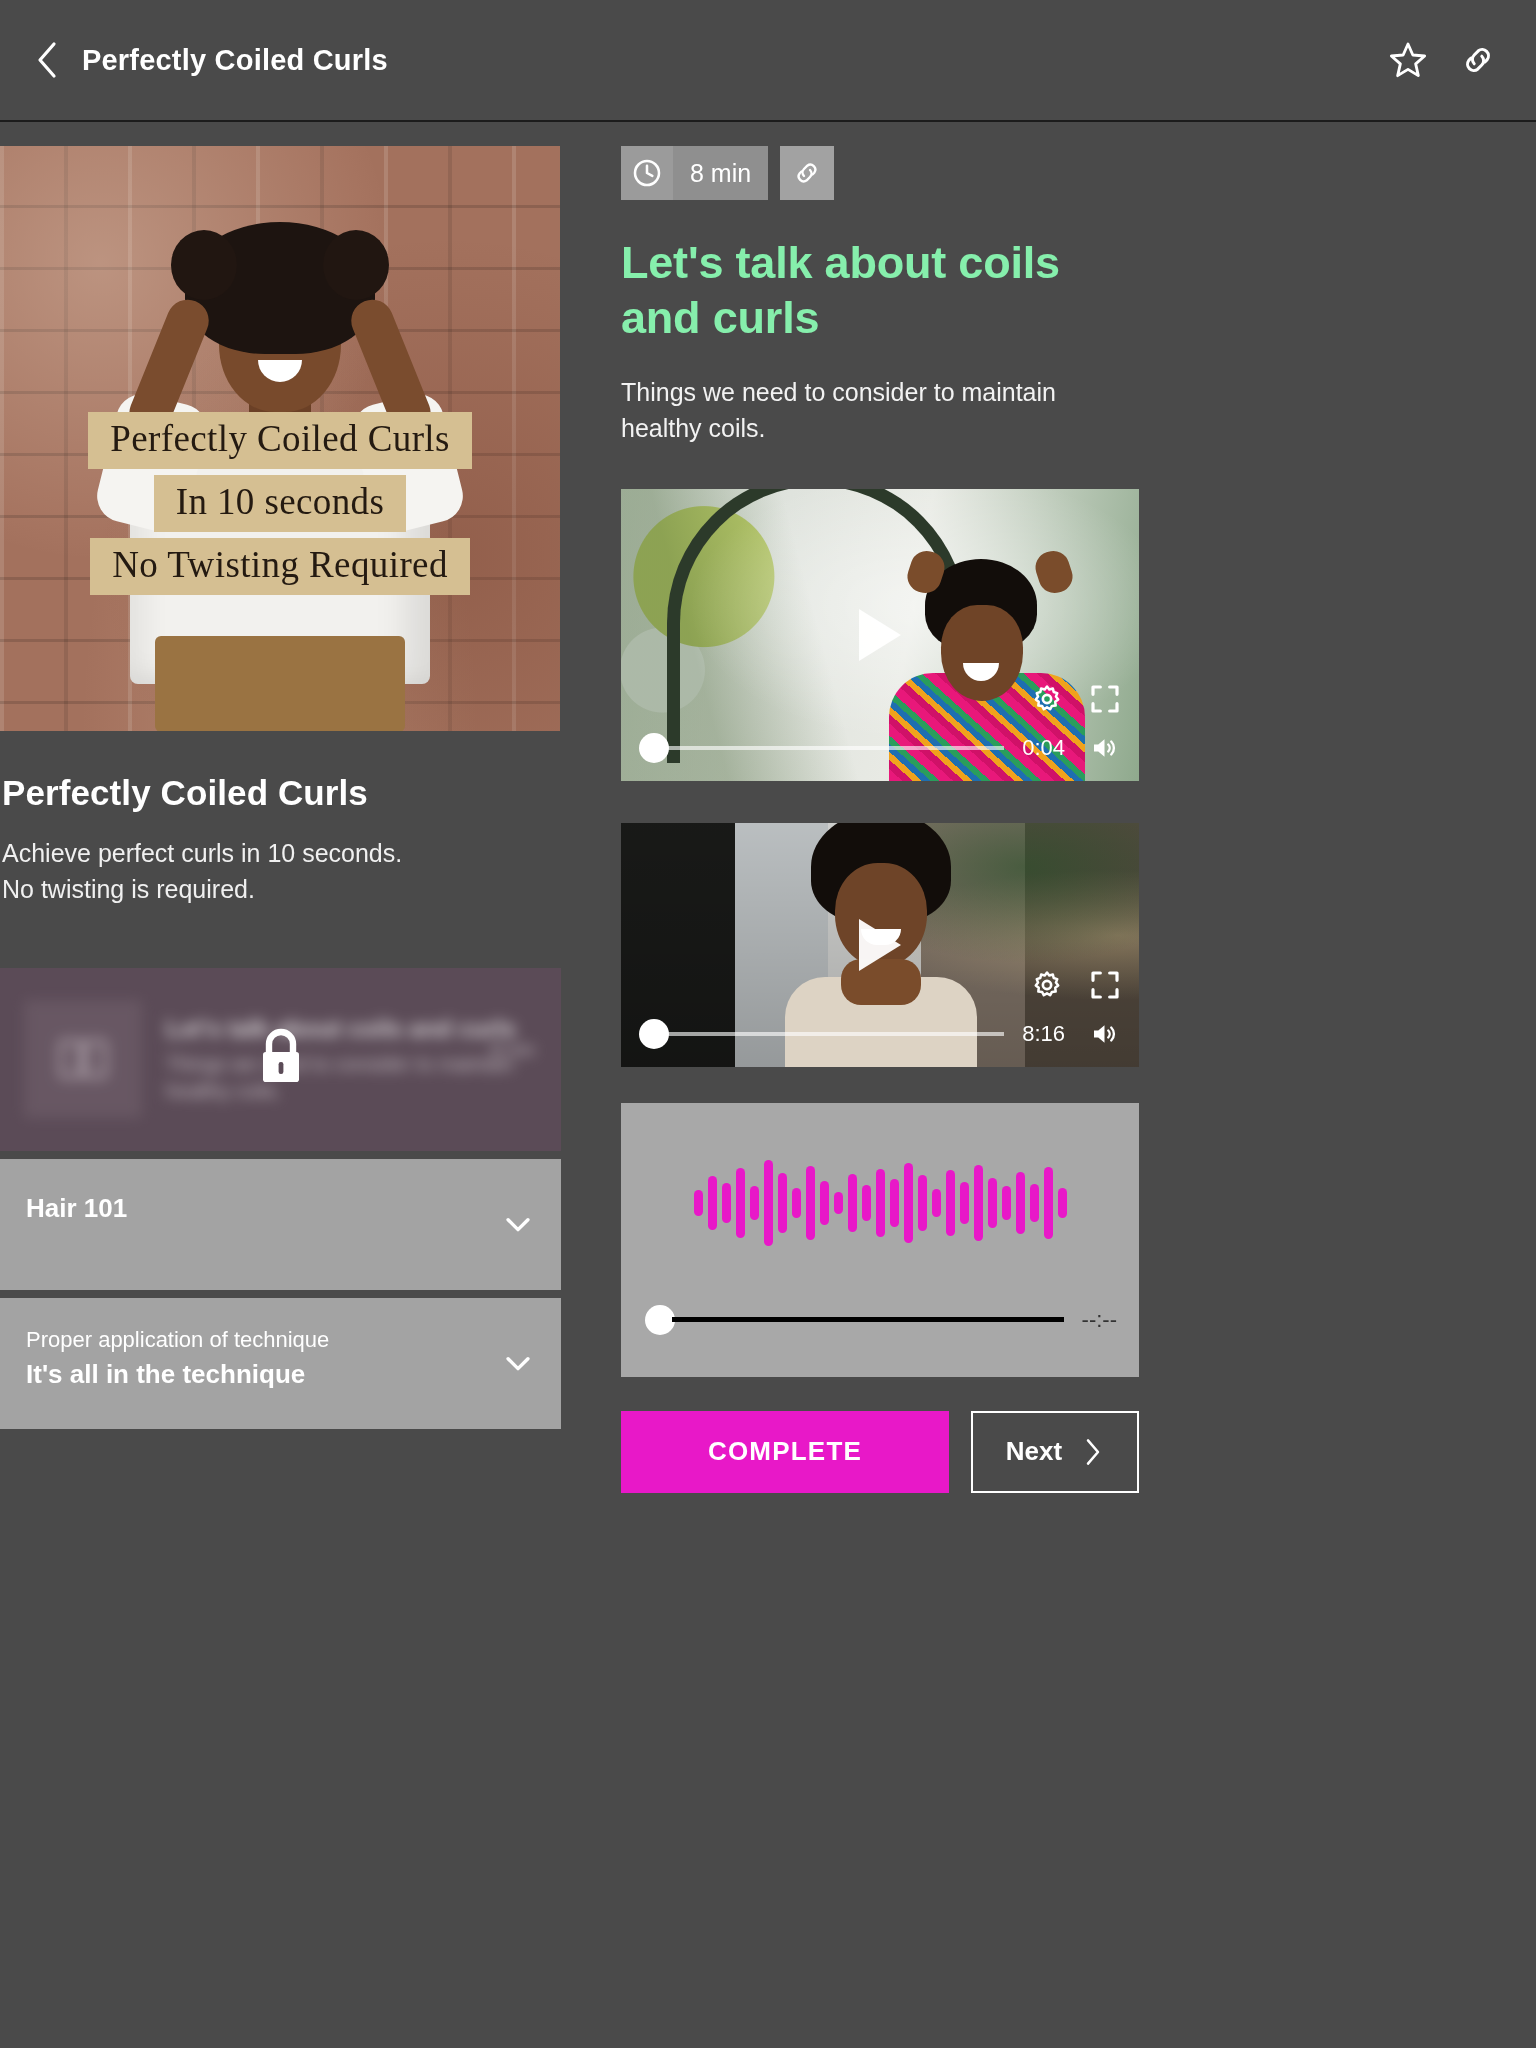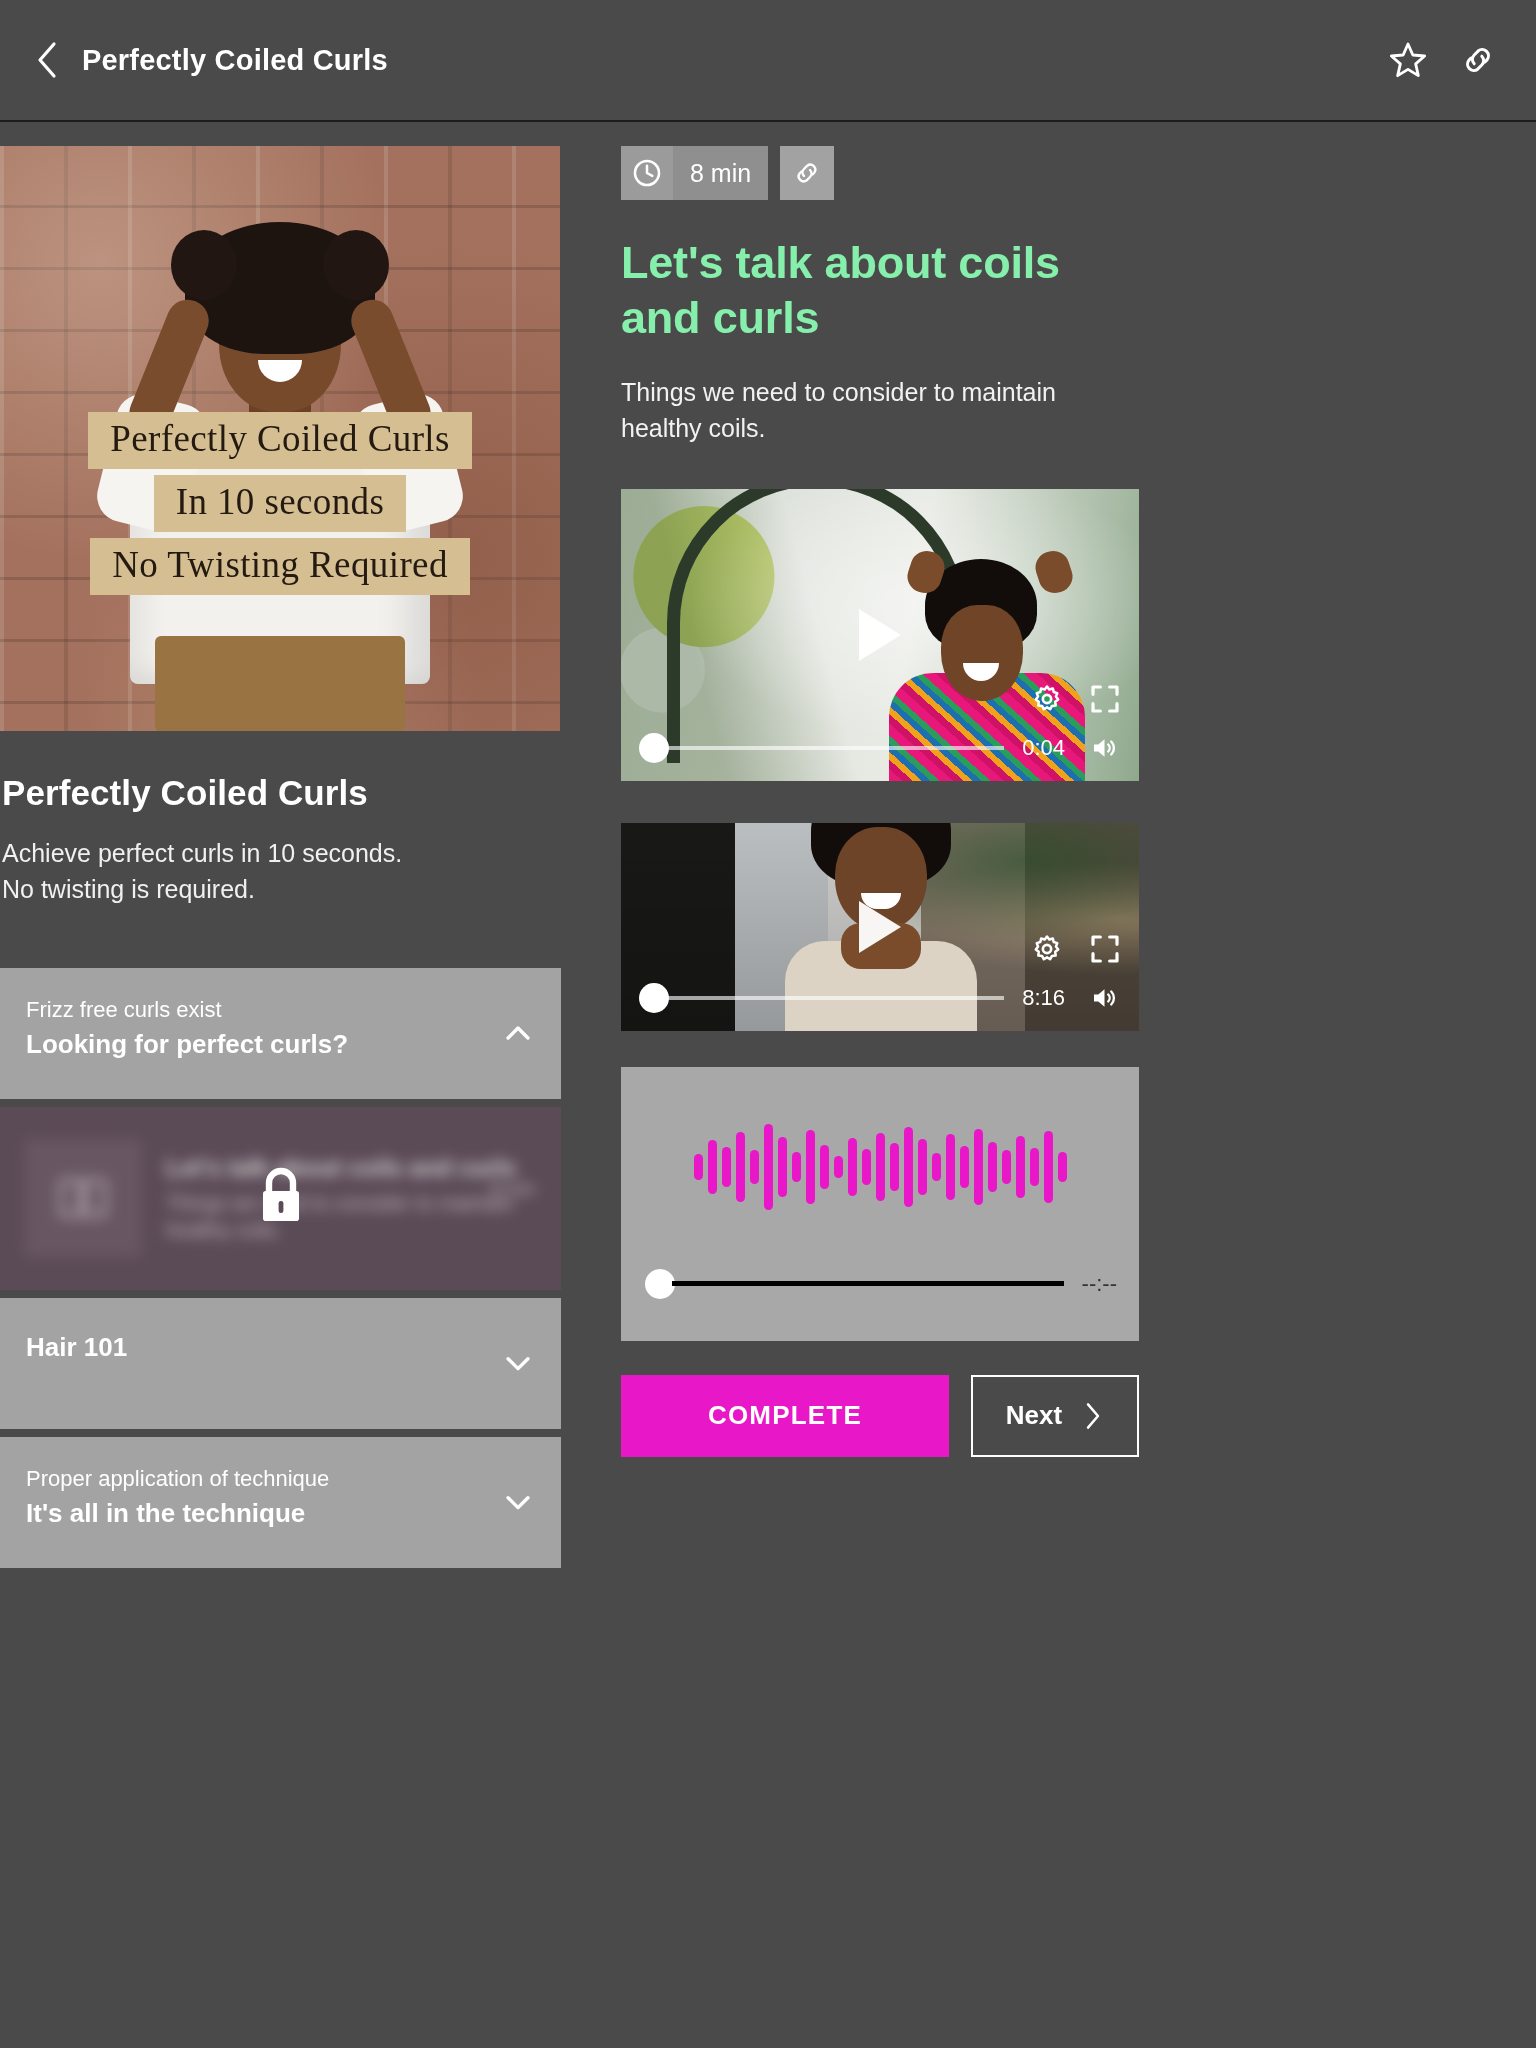--- a/index.html
+++ b/index.html
@@ -220,21 +220,21 @@
   }
   .lesson-desc {
     color:#f2f2f2; font-size: 25px; line-height: 1.46; margin-top: 28px;
   }
 
   
   .video {
     position:relative; width: 518px; height: 292px;
     margin-top: 42px; overflow:hidden; background:#0f766e;
   }
-  .video.second { height: 208px; }
+  .video.second { height: 244px; }
 
   .vid1-bg { position:absolute; inset:0;
     background:
       radial-gradient(circle at 16% 30%, #b8c96a 0 70px, transparent 71px),
       radial-gradient(circle at 8% 62%, #e8ecec 0 42px, transparent 43px),
       linear-gradient(100deg, #cfd8cf 0%, #dfe3dd 30%, #e8eae4 55%, #8fa98d 100%);
   }
   .vid1-bg::after{
     content:""; position:absolute; inset:0;
     background:
@@ -386,27 +386,20 @@
     </div>
 
     <div class="course-title">Perfectly Coiled Curls</div>
     <div class="course-desc">
       <div>Achieve perfect curls in 10 seconds.</div>
       <div>No twisting is required.</div>
     </div>
 
     <div class="acc-list">
 
-      <div class="acc">
-        <div class="acc-sub">Frizz free curls exist</div>
-        <div class="acc-title">Looking for perfect curls?</div>
-        <svg class="acc-chev" viewBox="0 0 24 24">
-          <polyline points="5,15.5 12,8.5 19,15.5" fill="none" stroke="#fff" stroke-width="2.4" stroke-linecap="round" stroke-linejoin="round"></polyline>
-        </svg>
-      </div>
 
       <div class="locked-card">
         <div class="locked-inner">
           <div class="locked-thumb">
             <svg width="54" height="44" viewBox="0 0 24 20">
               <rect x="2" y="2" width="9" height="16" rx="1" fill="none" stroke="#cfc4cb" stroke-width="1.8"></rect>
               <rect x="13" y="2" width="9" height="16" rx="1" fill="none" stroke="#cfc4cb" stroke-width="1.8"></rect>
             </svg>
           </div>
           <div class="locked-text">

